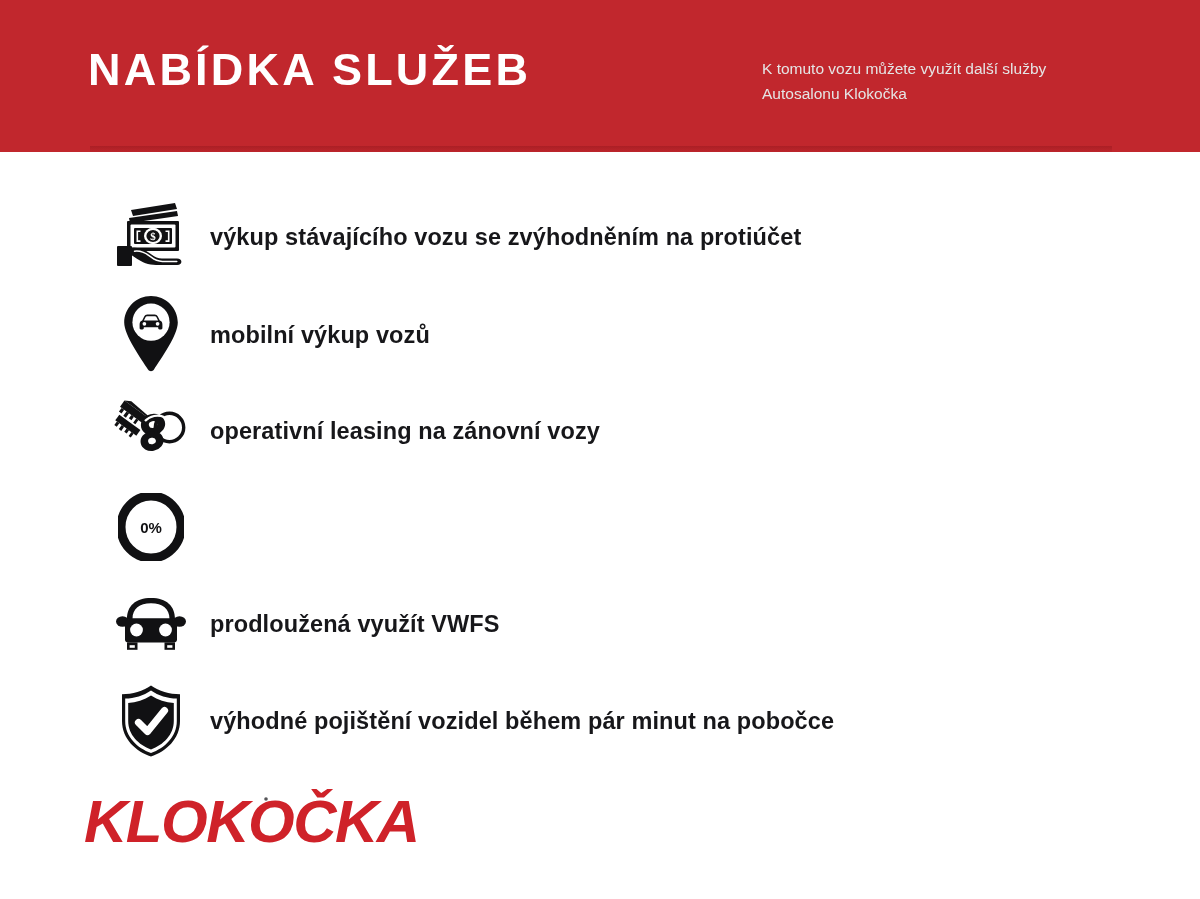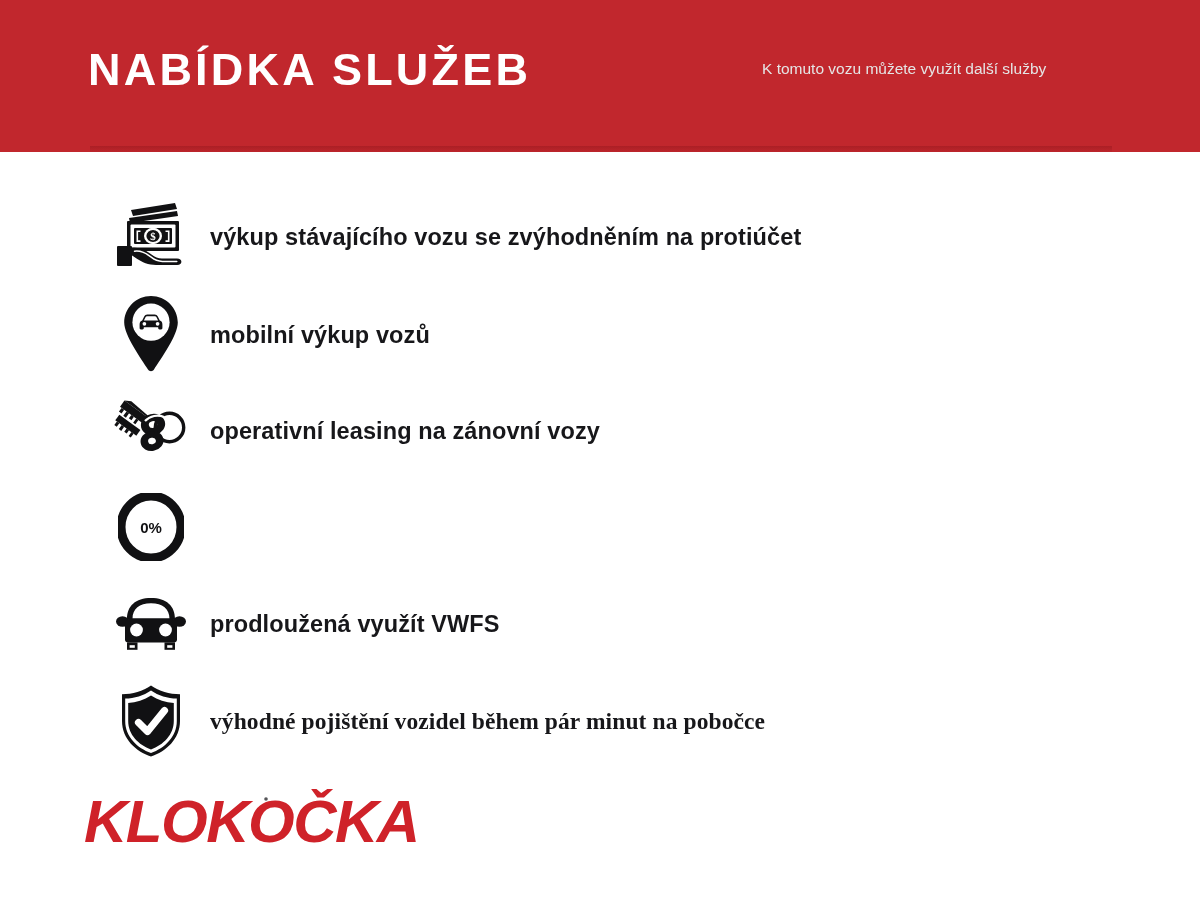--- a/index.html
+++ b/index.html
@@ -101,40 +101,41 @@
     letter-spacing: 0.1px;
     white-space: nowrap;
     margin-left: 20px;
   }
 
   .row-0 { top: 37px; }
   .row-1 { top: 135px; }
   .row-2 { top: 231px; text-align: center; }
   .row-3 { top: 327px; }
   .row-4 { top: 424px; }
-  .row-5 { top: 521px; font-family: Liberation Serif, serif; }
+  .row-5 { top: 521px; }
 
   
   .logo {
     position: absolute;
     left: 84px;
     top: 789px;
     width: 390px;
     height: 66px;
   }
   .logo svg { display: block; }
 </style>
 </head>
 <body>
 
 <div class="banner" style="background: rgb(193, 39, 45);">
   <div class="banner-inner">
     <div class="page-title">NABÍDKA SLUŽEB</div>
     <div class="subtitle">
       <span class="line">K tomuto vozu můžete využít další služby</span>
+      <span class="line">Autosalonu Klokočka</span>
     </div>
   </div>
 </div>
 <div class="banner-shadow"></div>
 
 <div class="services">
 
   <div class="service-row row-0">
     <div class="icon-box">
       <svg width="72" height="74" viewBox="0 0 72 74" aria-hidden="true">

